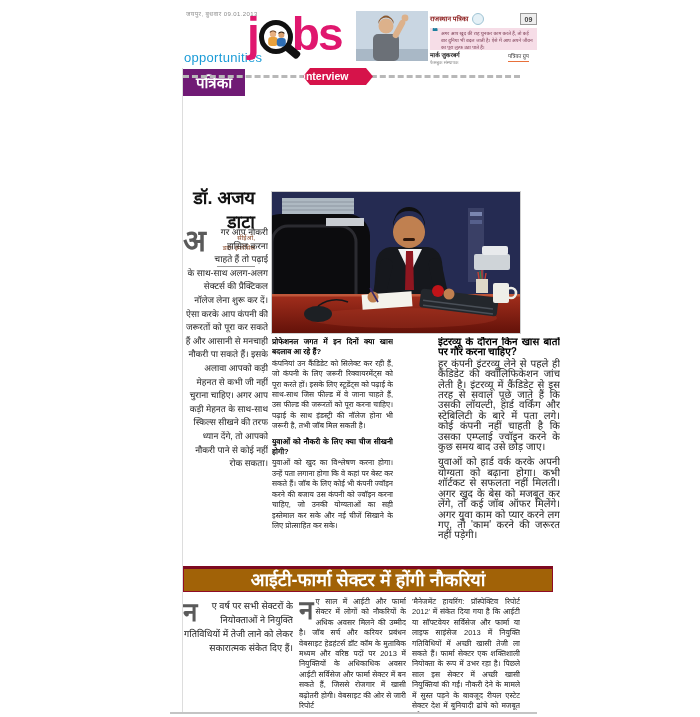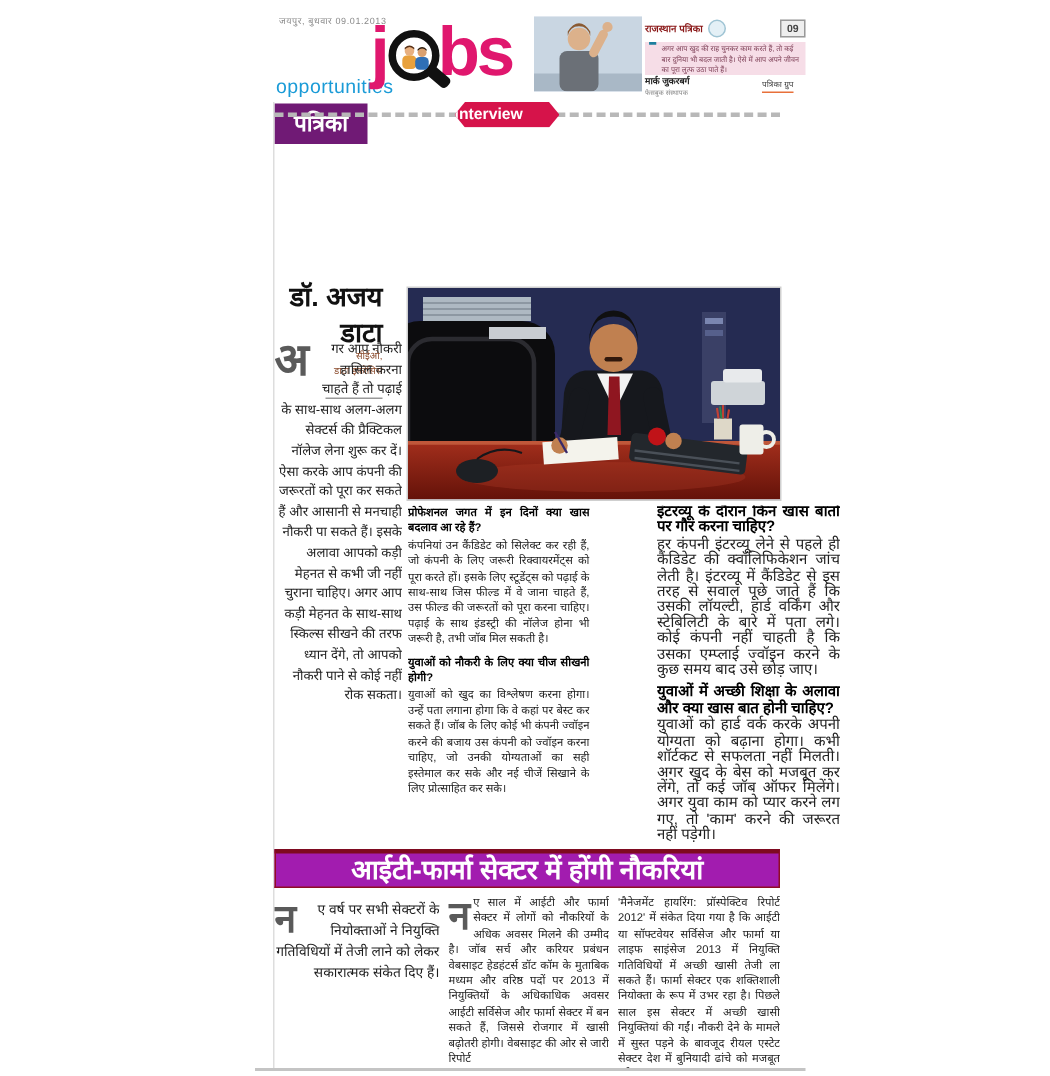--- a/index.html
+++ b/index.html
@@ -56,21 +56,21 @@
   
   .col { position:absolute; overflow:hidden; color:#1e1e1e; }
   .intro-col { left:183px; top:226px; width:85px; height:334px; font-size:8.8px; line-height:13.6px; text-align:right; }
   .dropcap { float:left; font-size:30px; line-height:28px; font-weight:bold; color:#5a5a5a; margin:1px 2px 0 0; }
   .mid-col  { left:272px; top:337px; width:121px; height:228px; font-size:7.5px; line-height:10.4px; text-align:justify; }
   .right-col{ left:398px; top:337px; width:122px; height:228px; font-size:10px; line-height:10.4px; text-align:justify;margin-left:40px; }
   .qa-q { font-weight:bold; color:#000; margin-bottom:1px; }
   .qa-a { margin-bottom:5px; }
 
   
-  .jobs-banner { position:absolute; left:183px; top:566px; width:337px; height:26px; background:#a21caf;
+  .jobs-banner { position:absolute; left:183px; top:566px; width:370px; height:26px; background:#a16207;
                  border:1px solid #8f0c26; border-top:3px solid #7e0a20; color:#fff; font-weight:800;
                  font-size:18px; text-align:center; line-height:22px; }
   .bcol1 { left:183px; top:599px; width:110px; height:112px; font-size:9.2px; line-height:14px; text-align:right; }
   .bcol2 { left:299px; top:597px; width:107px; height:116px; font-size:7.5px; line-height:10.4px; text-align:justify; }
   .bcol3 { left:412px; top:597px; width:108px; height:116px; font-size:7.5px; line-height:10.4px; text-align:justify; }
   .dropcap-sm { float:left; font-size:26px; line-height:24px; font-weight:bold; color:#5a5a5a; margin:1px 2px 0 0; }
   .bottom-rule { position:absolute; left:170px; top:712px; width:367px; border-top:2px solid #c4c4c4; }
 </style>
 </head>
 <body>
@@ -195,21 +195,20 @@
   <div class="col mid-col">
     <div class="qa-q">प्रोफेशनल जगत में इन दिनों क्या खास बदलाव आ रहे हैं?</div>
     <div class="qa-a">कंपनियां उन कैंडिडेट को सिलेक्ट कर रही हैं, जो कंपनी के लिए जरूरी रिक्वायरमेंट्स को पूरा करते हों। इसके लिए स्टूडेंट्स को पढ़ाई के साथ-साथ जिस फील्ड में वे जाना चाहते हैं, उस फील्ड की जरूरतों को पूरा करना चाहिए। पढ़ाई के साथ इंडस्ट्री की नॉलेज होना भी जरूरी है, तभी जॉब मिल सकती है।</div>
     <div class="qa-q">युवाओं को नौकरी के लिए क्या चीज सीखनी होगी?</div>
     <div class="qa-a">युवाओं को खुद का विश्लेषण करना होगा। उन्हें पता लगाना होगा कि वे कहां पर बेस्ट कर सकते हैं। जॉब के लिए कोई भी कंपनी ज्वॉइन करने की बजाय उस कंपनी को ज्वॉइन करना चाहिए, जो उनकी योग्यताओं का सही इस्तेमाल कर सके और नई चीजें सिखाने के लिए प्रोत्साहित कर सके।</div>
   </div>
 
   <div class="col right-col">
     <div class="qa-q">इंटरव्यू के दौरान किन खास बातों पर गौर करना चाहिए?</div>
     <div class="qa-a">हर कंपनी इंटरव्यू लेने से पहले ही कैंडिडेट की क्वॉलिफिकेशन जांच लेती है। इंटरव्यू में कैंडिडेट से इस तरह से सवाल पूछे जाते हैं कि उसकी लॉयल्टी, हार्ड वर्किंग और स्टेबिलिटी के बारे में पता लगे। कोई कंपनी नहीं चाहती है कि उसका एम्प्लाई ज्वॉइन करने के कुछ समय बाद उसे छोड़ जाए।</div>
-    <div class="qa-q">युवाओं में अच्छी शिक्षा के अलावा और क्या खास बात होनी चाहिए?</div>
     <div class="qa-a">युवाओं को हार्ड वर्क करके अपनी योग्यता को बढ़ाना होगा। कभी शॉर्टकट से सफलता नहीं मिलती। अगर खुद के बेस को मजबूत कर लेंगे, तो कई जॉब ऑफर मिलेंगे। अगर युवा काम को प्यार करने लग गए, तो 'काम' करने की जरूरत नहीं पड़ेगी।</div>
   </div>
 
   <div class="jobs-banner">आईटी-फार्मा सेक्टर में होंगी नौकरियां</div>
 
   <div class="col bcol1">
     <span class="dropcap-sm">न</span>
     <span>ए वर्ष पर सभी सेक्टरों के नियोक्ताओं ने नियुक्ति गतिविधियों में तेजी लाने को लेकर सकारात्मक संकेत दिए हैं।</span>
   </div>
   <div class="col bcol2">

